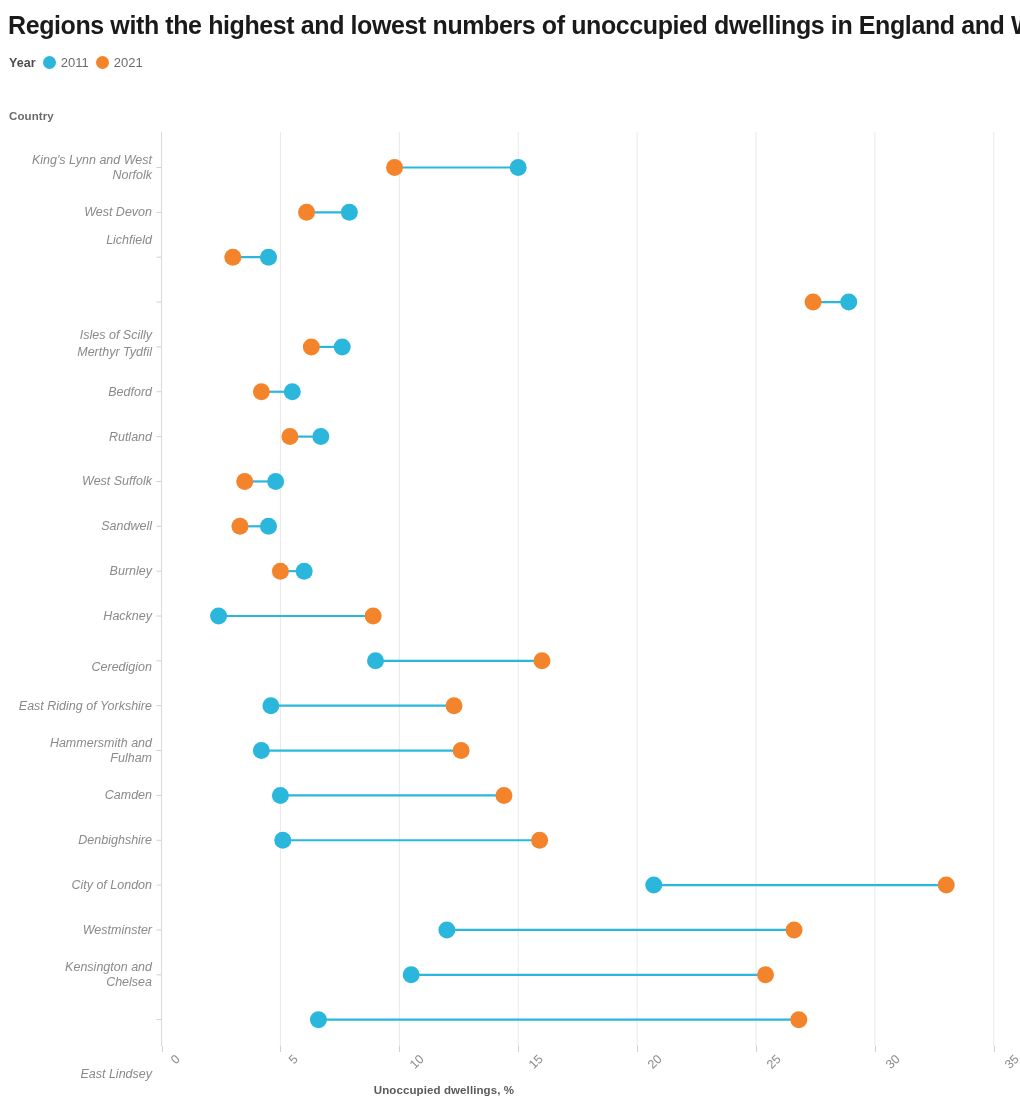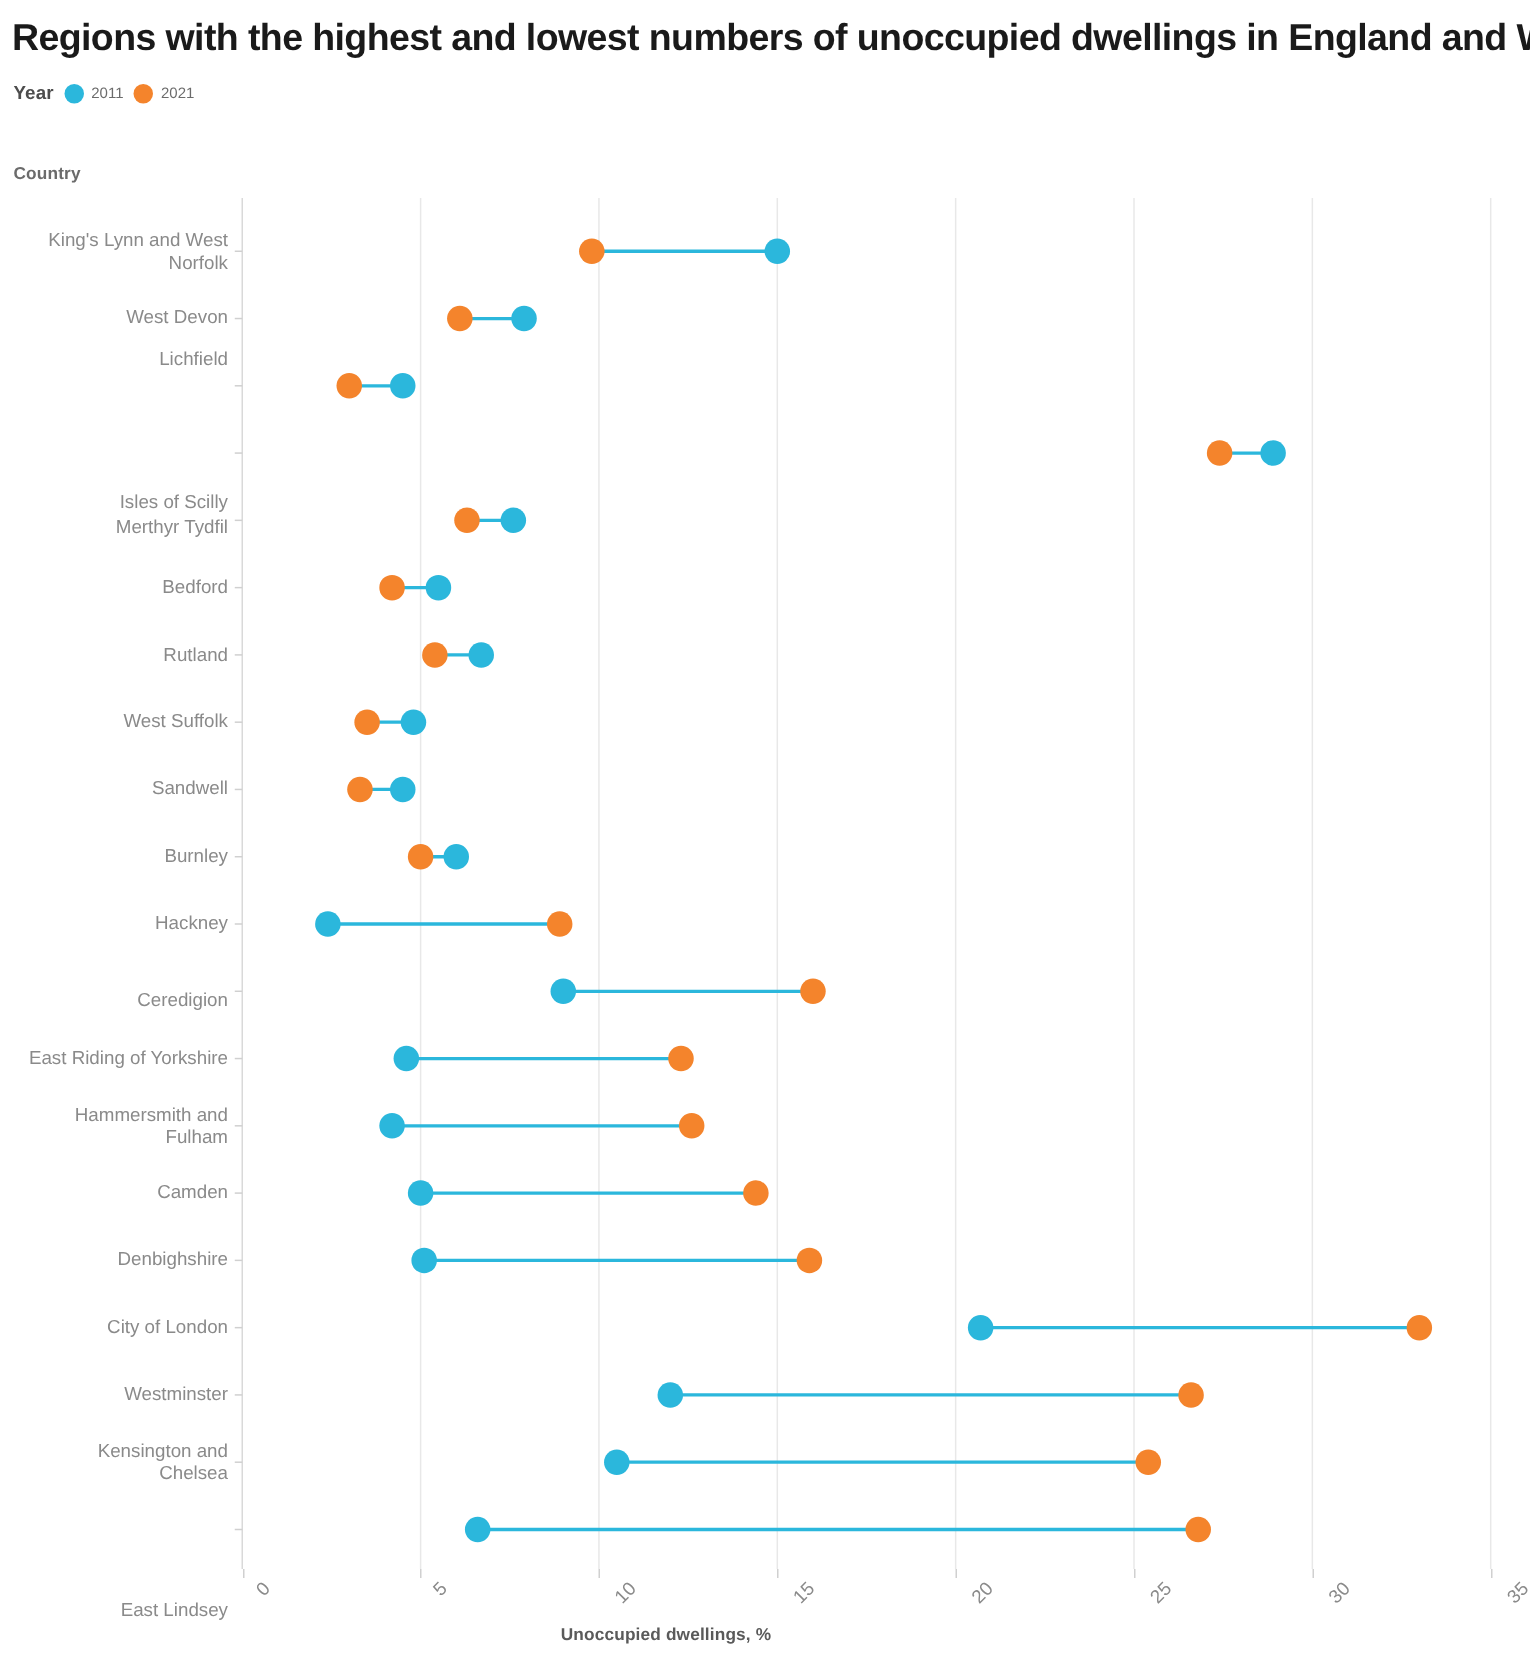--- a/index.html
+++ b/index.html
@@ -53,21 +53,21 @@
     gap: 5px;
   }
   .legend-swatch {
     width: 13px;
     height: 13px;
     border-radius: 50%;
     display: inline-block;
   }
   .legend-label {
     color: #6b6b6b;
-    font-size: 10px;
+    font-size: 13px;
   }
 
   
   .axis-group-title {
     position: absolute;
     left: 9px;
     top: 110px;
     font-size: 11.5px;
     font-weight: bold;
     color: #6b6b6b;
@@ -96,20 +96,21 @@
     line-height: 15px;
     transform: translateY(-50%);
     white-space: pre-line;
   }
   .cat-labels-wrap {
     position: absolute;
     left: 0;
     top: 0;
     width: 152px;
     height: 1119px;
+    font-style: italic;
   }
 
   
   .xtick {
     position: absolute;
     font-size: 12.5px;
     color: #8a8a8a;
     transform: rotate(-45deg);
     transform-origin: right top;
     white-space: nowrap;

